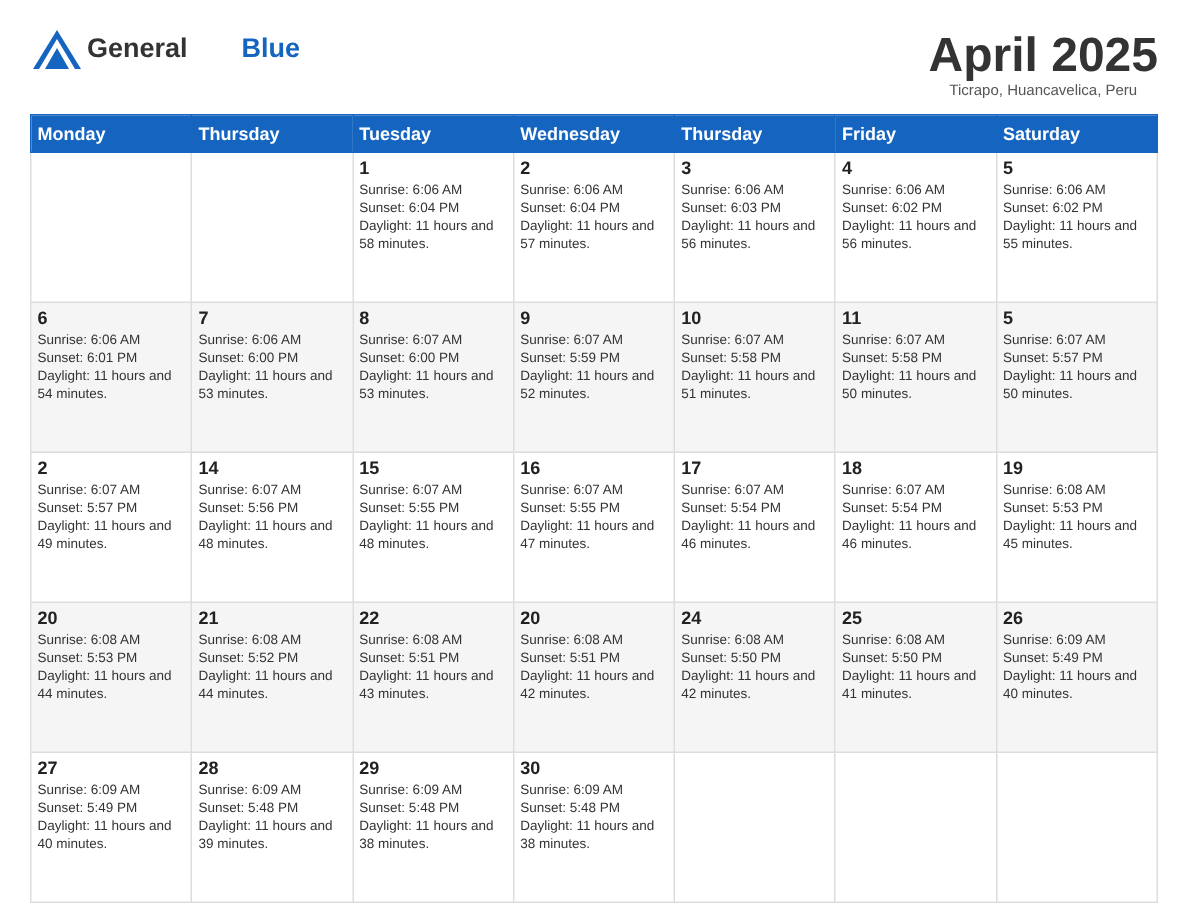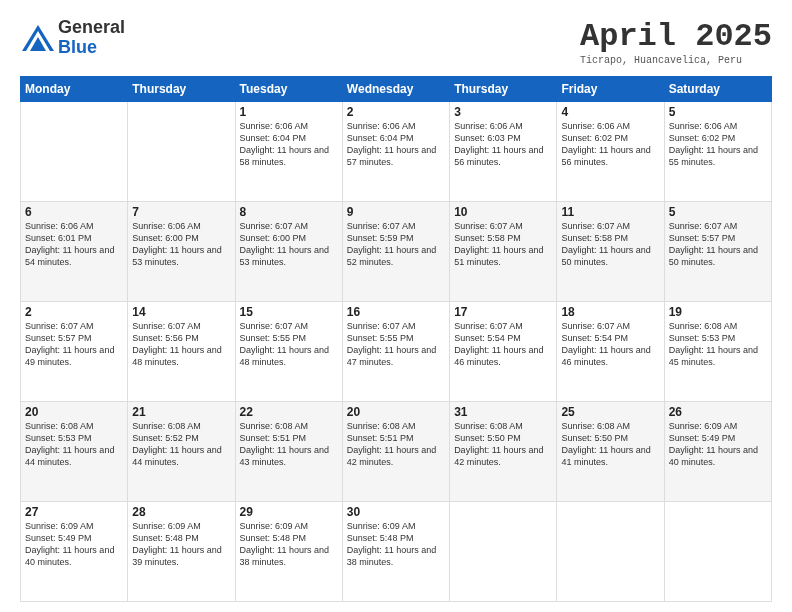--- a/index.html
+++ b/index.html
@@ -27,22 +27,21 @@
       display: flex;
       flex-direction: column;
       align-items: flex-start;
     }
     .logo-row {
       display: flex;
       align-items: center;
       gap: 2px;
     }
     .title-block {
-      text-align: left;
-      font-family: Liberation Mono, monospace;
+      text-align: center;
     }
     .title-block h1 {
       font-size: 32px;
       font-weight: bold;
       color: #333;
     }
     .title-block h2 {
       font-size: 10px;
       font-weight: normal;
       color: #555;
@@ -96,23 +95,23 @@
 
 <div class="page">
   <div class="header">
     <div class="logo">
       <div class="logo-row">
         <svg width="36" height="30" viewBox="0 0 36 30">
           <polygon points="18,2 34,28 2,28" fill="#1565c0"></polygon>
           <polygon points="18,8 30,28 6,28" fill="#fff"></polygon>
           <polygon points="18,14 26,28 10,28" fill="#1565c0"></polygon>
         </svg>
-        <div style="display:flex;flex-direction:column;justify-content:center;">
+        <div style="display:flex;flex-direction:row;justify-content:center;">
           <span style="font-size:18px;font-weight:bold;color:#333;line-height:1.1;">General</span>
-          <span style="font-size:18px;font-weight:bold;color:#1565c0;line-height:1.1;">Blue</span>
+          <span style="font-size:18px;font-weight:bold;color:#1565c0;line-height:1.1;margin-left:36px;">Blue</span>
         </div>
       </div>
     </div>
     <div class="title-block">
       <h1>April 2025</h1>
       <h2>Ticrapo, Huancavelica, Peru</h2>
     </div>
   </div>
 
   <table class="calendar">
@@ -271,21 +270,21 @@
 Sunset: 5:51 PM
 Daylight: 11 hours and 43 minutes.</div>
           </td>
           <td>
             <span class="day-num">20</span>
             <div class="cell-info" style="white-space: pre-line;">Sunrise: 6:08 AM
 Sunset: 5:51 PM
 Daylight: 11 hours and 42 minutes.</div>
           </td>
           <td>
-            <span class="day-num">31</span>
+            <span class="day-num">24</span>
             <div class="cell-info" style="white-space: pre-line;">Sunrise: 6:08 AM
 Sunset: 5:50 PM
 Daylight: 11 hours and 42 minutes.</div>
           </td>
           <td>
             <span class="day-num">25</span>
             <div class="cell-info" style="white-space: pre-line;">Sunrise: 6:08 AM
 Sunset: 5:50 PM
 Daylight: 11 hours and 41 minutes.</div>
           </td>

